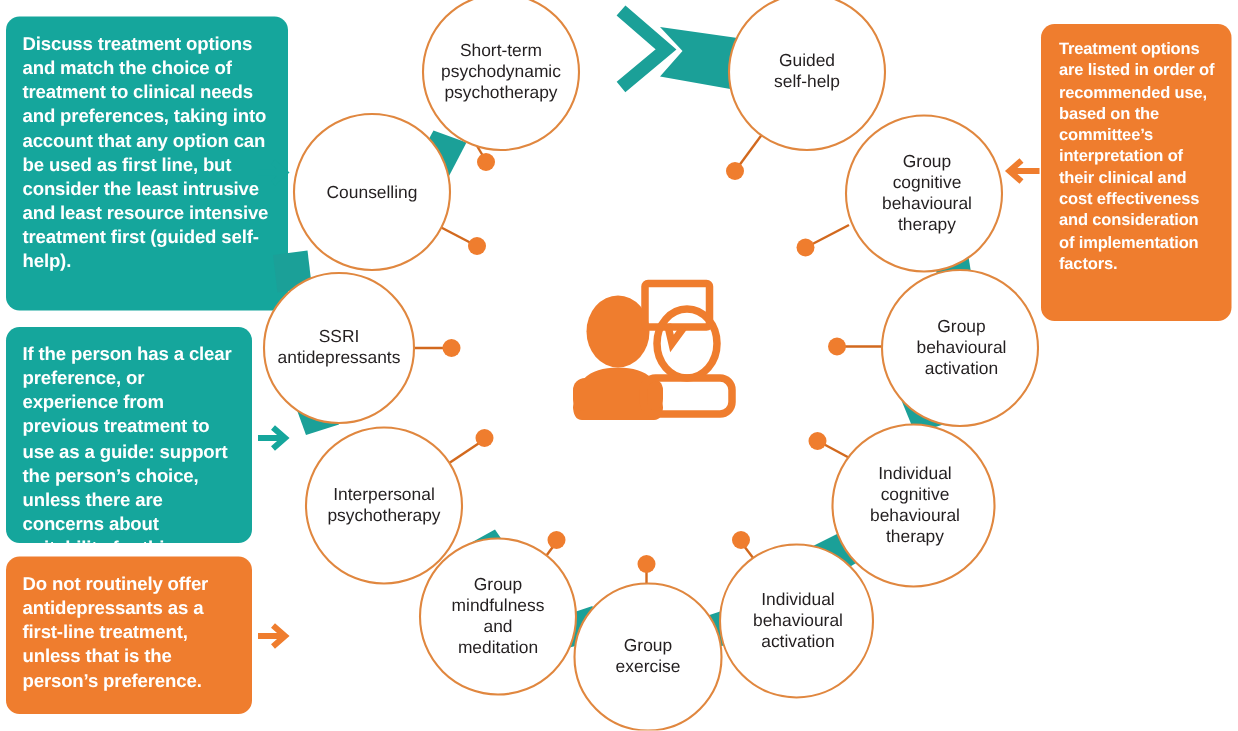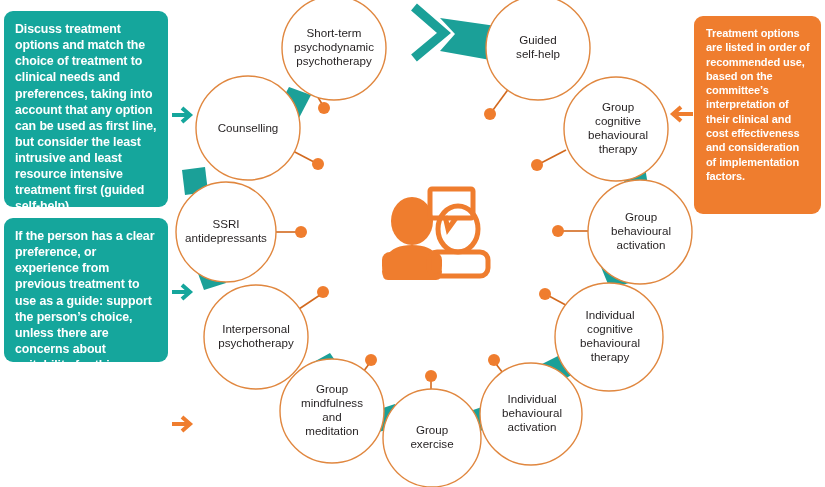--- a/index.html
+++ b/index.html
@@ -17,21 +17,21 @@
     border-radius:9px;
     color:#ffffff;
     font-weight:bold;
     line-height:1.30;
     box-sizing:border-box;
     letter-spacing:-0.1px;
   }
   .callout.teal{background:#15a69c;}
   .callout.orange{background:#ef7d2e;}
 
-  #cal-1{left:4px;  top:11px;  width:164px; height:196px; padding:10px 11px 8px 11px; font-size:12.4px;}
+  #cal-1{left:4px;  top:11px;  width:188px; height:196px; padding:10px 11px 8px 11px; font-size:12.4px;}
   #cal-2{left:4px;  top:218px; width:164px; height:144px; padding:10px 11px 8px 11px; font-size:12.4px;}
   #cal-3{left:4px;  top:371px; width:164px; height:105px; padding:10px 11px 8px 11px; font-size:12.4px;}
   #cal-4{left:694px;top:16px;  width:127px; height:198px; padding:10px 11px 8px 12px; font-size:11px;}
 
   
   #canvas{position:absolute;left:0;top:0;width:825px;height:487px;}
 
   .node-label{
     font-family:"Liberation Sans", sans-serif;
     font-size:11.6px;
@@ -43,20 +43,21 @@
   .pin-line{stroke:#d2691e;stroke-width:1.6;}
   .pin-dot{fill:#ef7d2e;}
 </style>
 </head>
 <body>
 
 <div id="stage">
 
   <div class="callout teal" id="cal-1">Discuss treatment options and match the choice of treatment to clinical needs and preferences, taking into account that any option can be used as first line, but consider the least intrusive and least resource intensive treatment first (guided self-help).</div>
   <div class="callout teal" id="cal-2">If the person has a clear preference, or experience from previous treatment to use as a guide: support the person’s choice, unless there are concerns about suitability for this episode of depression.</div>
+  <div class="callout orange" id="cal-3">Do not routinely offer antidepressants as a first-line treatment, unless that is the person’s preference.</div>
   <div class="callout orange" id="cal-4">Treatment options are listed in order of recommended use, based on the committee’s interpretation of their clinical and cost effectiveness and consideration of implementation factors.</div>
 
   <svg id="canvas" viewBox="0 0 825 487">
 
     <g>
       <path d="M172,115 L188,115 M182,108 L190,115 L182,122" fill="none" stroke="#15a69c" stroke-width="4"></path>
     </g>
     <g>
       <path d="M172,292 L188,292 M182,285 L190,292 L182,299" fill="none" stroke="#15a69c" stroke-width="4"></path>
     </g>

